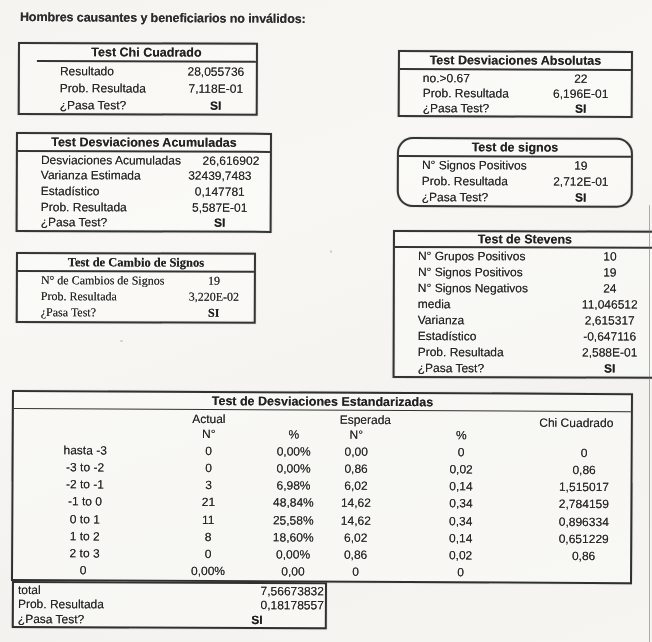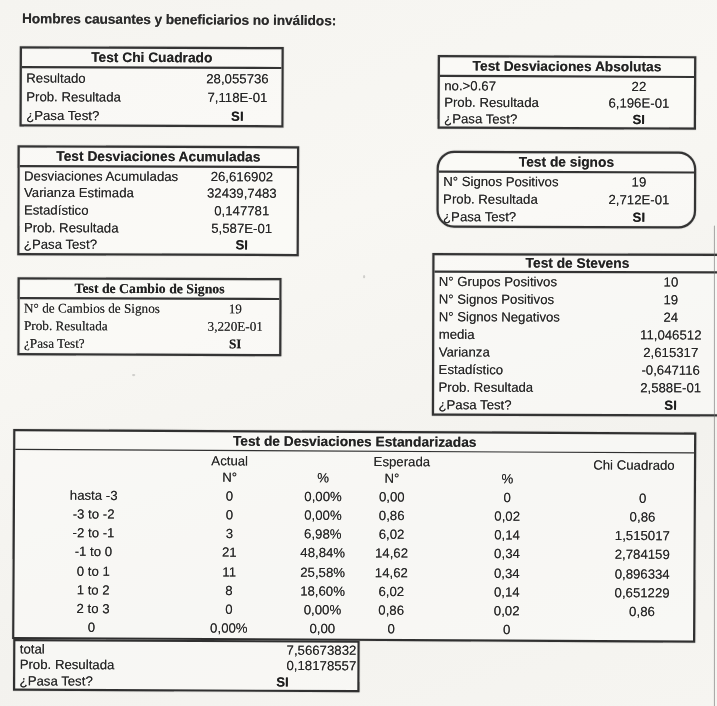--- a/index.html
+++ b/index.html
@@ -36,21 +36,21 @@
   }
   .sbox .sb-title {
     flex: 0 0 auto;
     border-bottom: 2px solid #343434;
     font-weight: 700; text-align: center;
     font-size: 12.5px; line-height: 15px;
     padding: 1px 0 0 0;
     color: #222;
   }
   .sbox .sb-row { flex: 1 1 0; display: flex; align-items: center; padding-left: 4px; }
-  .sbox .sb-label { flex: 1 1 auto; white-space: nowrap; }
+  .sbox .sb-label { flex: 1 1 auto; white-space: nowrap; margin-left: 19px; }
   .sbox .sb-value { flex: 0 0 auto; text-align: center; white-space: nowrap; }
   .val-w80  { width: 80px; }
   .val-w90  { width: 90px; }
   .val-w100 { width: 100px; }
   .bold-si { font-weight: 700; color: #1d1d1d; }
 
   
   .btable {
     position: absolute; left: 12px; top: 390px;
     width: 621px; height: 191px;
@@ -99,21 +99,21 @@
   }
   .speck { position: absolute; background: rgba(90,90,90,0.25); border-radius: 50%; }
 </style>
 </head>
 <body>
 
 <div class="page">
 
   <div class="doc-title scan-text">Hombres causantes y beneficiarios no inválidos:</div>
 
-  <div class="sbox scan-text" style="left:18px; top:42px; width:240px; height:73px; transform:rotate(0.2deg);">
+  <div class="sbox scan-text" style="left:18px; top:42px; width:240px; height:73px; transform:rotate(0.2deg);padding-left:17px;">
     <div class="sb-title">Test Chi Cuadrado</div>
     <div class="sb-row">
       <span class="sb-label">Resultado</span>
       <span class="sb-value val-w80">28,055736</span>
     </div>
     <div class="sb-row">
       <span class="sb-label">Prob. Resultada</span>
       <span class="sb-value val-w80">7,118E-01</span>
     </div>
     <div class="sb-row">
@@ -179,21 +179,21 @@
   </div>
 
   <div class="sbox scan-text" style="left:16px; top:252px; width:240px; height:71px; transform:rotate(0.2deg);font-family:Liberation Serif, serif;">
     <div class="sb-title">Test de Cambio de Signos</div>
     <div class="sb-row">
       <span class="sb-label">N° de Cambios de Signos</span>
       <span class="sb-value val-w80">19</span>
     </div>
     <div class="sb-row">
       <span class="sb-label">Prob. Resultada</span>
-      <span class="sb-value val-w80">3,220E-01</span>
+      <span class="sb-value val-w80">3,220E-02</span>
     </div>
     <div class="sb-row">
       <span class="sb-label">¿Pasa Test?</span>
       <span class="sb-value val-w80 bold-si">SI</span>
     </div>
   </div>
 
   <div class="sbox scan-text" style="left:393px; top:230px; width:264px; height:148px; transform:rotate(0.15deg);">
     <div class="sb-title" style="flex-basis:14px; line-height:13px;">Test de Stevens</div>
     <div class="sb-row">

